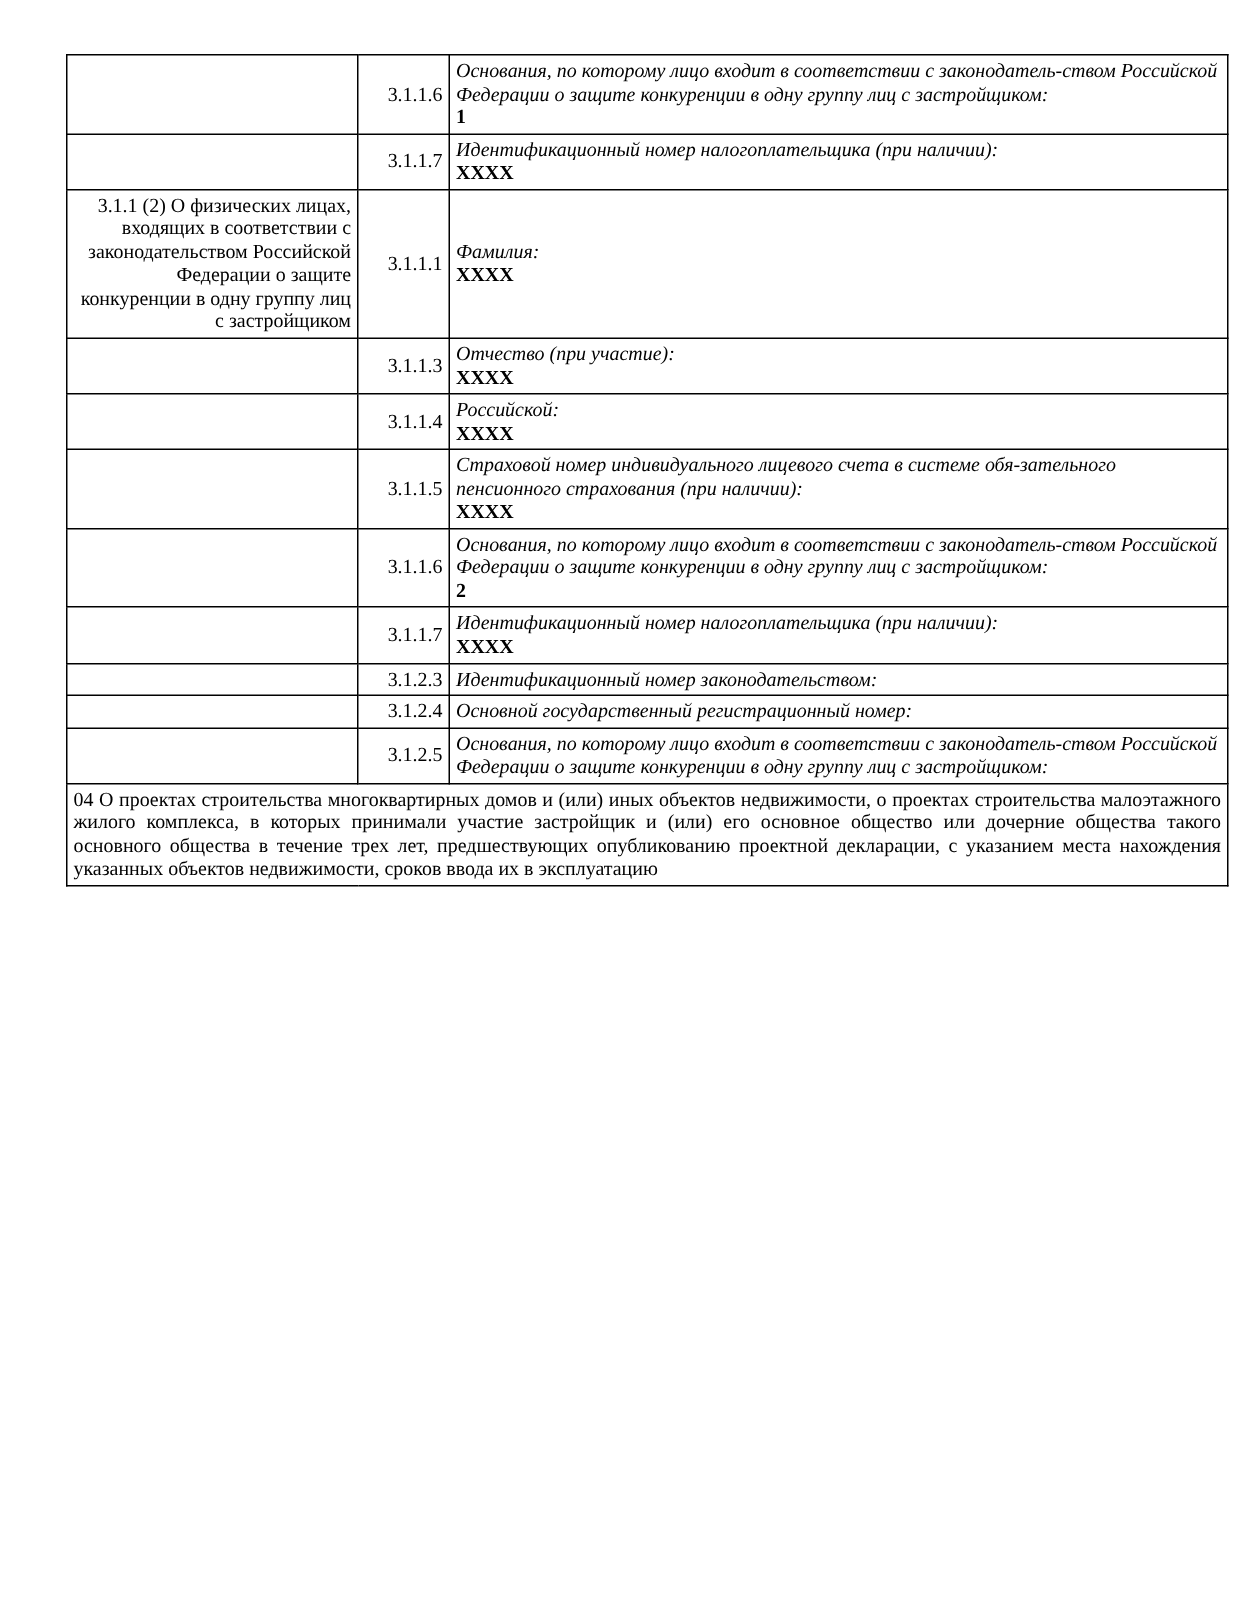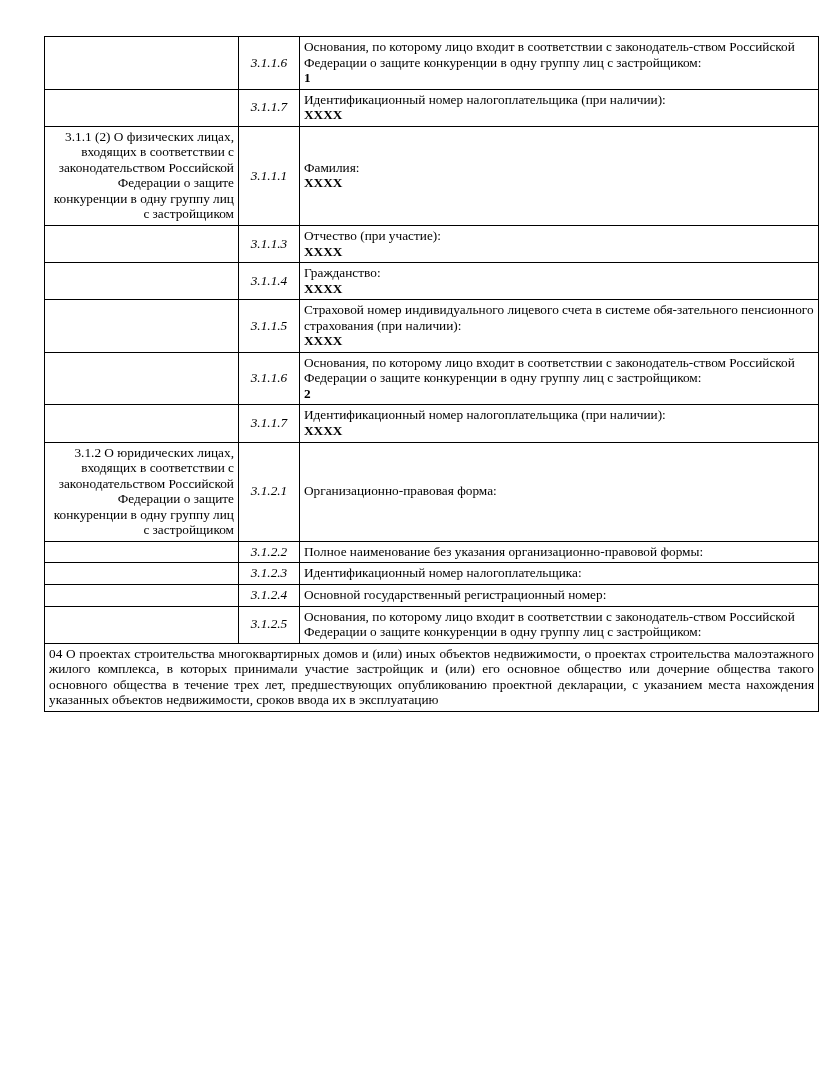--- a/index.html
+++ b/index.html
@@ -26,28 +26,28 @@
     table-layout: fixed;
   }
   table.decl td {
     border: 1px solid #000000;
     vertical-align: top;
     padding: 2px 4px 3px 4px;
     font-size: 13.3px;
     line-height: 1.17;
   }
   td.c1 { width: 185px; text-align: right; }
-  td.c2 { width: 52px; text-align: center; white-space: nowrap; font-style: italic; }
+  td.c2 { width: 52px; text-align: right; white-space: nowrap; }
   td.c3 { width: 510px; }
   td.c2.mid { vertical-align: middle; }
   td.c3.mid { vertical-align: middle; }
   .val {
     font-weight: bold;
   }
-  .label { display: block; }
+  .label { display: block; font-style: italic; }
   .fullrow {
     text-align: justify;
     line-height: 1.2;
     padding: 3px 5px 4px 5px;
     margin-top: 21px;
   }
 </style>
 </head>
 <body>
 
@@ -88,21 +88,21 @@
         <td class="c3">
           <span class="label">Отчество (при участие):</span>
           <span class="val">XXXX</span>
         </td>
       </tr>
 
       <tr>
         <td class="c1"></td>
         <td class="c2 mid">3.1.1.4</td>
         <td class="c3">
-          <span class="label">Гражданство:</span>
+          <span class="label">Российской:</span>
           <span class="val">XXXX</span>
         </td>
       </tr>
 
       <tr>
         <td class="c1"></td>
         <td class="c2 mid">3.1.1.5</td>
         <td class="c3">
           <span class="label">Страховой номер индивидуального лицевого счета в системе обя-зательного пенсионного страхования (при наличии):</span>
           <span class="val">XXXX</span>
@@ -120,43 +120,27 @@
 
       <tr>
         <td class="c1"></td>
         <td class="c2 mid">3.1.1.7</td>
         <td class="c3">
           <span class="label">Идентификационный номер налогоплательщика (при наличии):</span>
           <span class="val">XXXX</span>
         </td>
       </tr>
 
-      <tr>
-        <td class="c1">3.1.2 О юридических лицах, входящих в соответствии с законодательством Российской Федерации о защите конкуренции в одну группу лиц с застройщиком</td>
-        <td class="c2 mid">3.1.2.1</td>
-        <td class="c3 mid">
-          <span class="label">Организационно-правовая форма:</span>
-          <span class="val"></span>
-        </td>
-      </tr>
 
-      <tr>
-        <td class="c1"></td>
-        <td class="c2 mid">3.1.2.2</td>
-        <td class="c3">
-          <span class="label">Полное наименование без указания организационно-правовой формы:</span>
-          <span class="val"></span>
-        </td>
-      </tr>
 
       <tr>
         <td class="c1"></td>
         <td class="c2 mid">3.1.2.3</td>
         <td class="c3">
-          <span class="label">Идентификационный номер налогоплательщика:</span>
+          <span class="label">Идентификационный номер законодательством:</span>
           <span class="val"></span>
         </td>
       </tr>
 
       <tr>
         <td class="c1"></td>
         <td class="c2 mid">3.1.2.4</td>
         <td class="c3">
           <span class="label">Основной государственный регистрационный номер:</span>
           <span class="val"></span>

